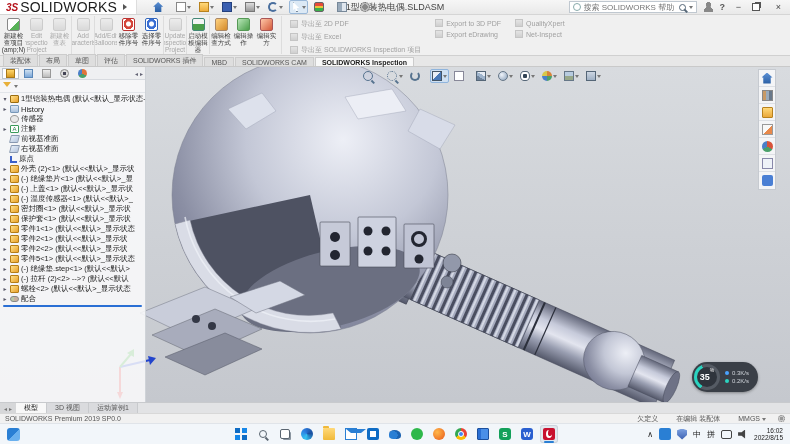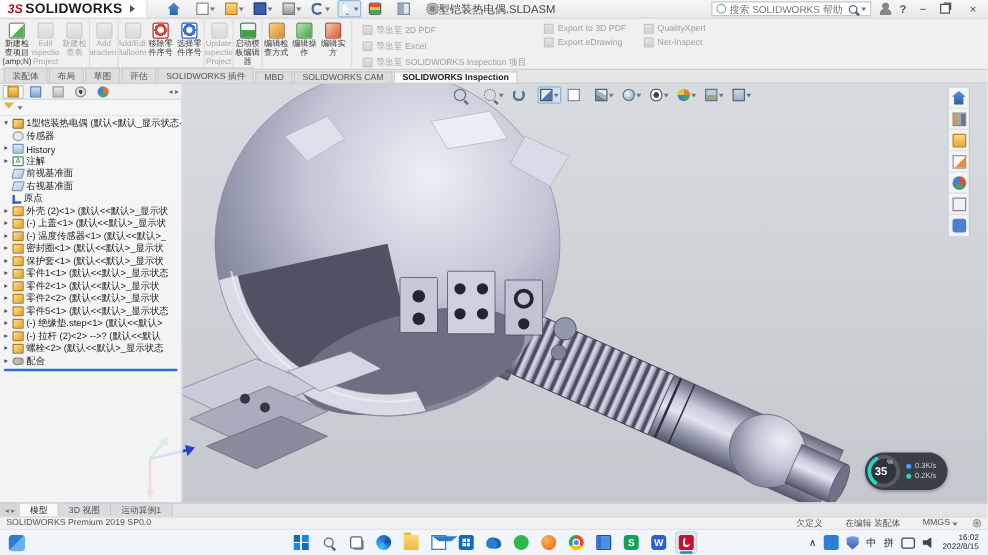--- a/index.html
+++ b/index.html
@@ -4,21 +4,21 @@
 <style>
 *{margin:0;padding:0;box-sizing:border-box}
 html,body{width:790px;height:444px;overflow:hidden}
 body{font-family:"Liberation Sans","DejaVu Sans",sans-serif;font-size:9px;color:#333;background:#eee;position:relative}
 i{display:block;font-style:normal}
 
 
 .titlebar{height:15px;background:linear-gradient(#f6f6f6,#e9e9e9);border-bottom:1px solid #d5d5d5;display:flex;align-items:center;position:relative;z-index:6}
 .logo{display:flex;align-items:center;gap:2px;padding:0 6px;height:100%;background:#fff;border-right:1px solid #ddd}
 .logo-mark{font-weight:bold;font-style:italic;color:#b5121b;font-size:10px}
-.logo-text{font-weight:bold;color:#1c1c1c;font-size:11px;letter-spacing:.2px}
+.logo-text{font-weight:normal;color:#1c1c1c;font-size:14px;letter-spacing:.2px}
 .menu-exp{width:0;height:0;border:3px solid transparent;border-left:4px solid #555;margin-left:4px}
 .qat{display:flex;align-items:center;gap:4px;margin-left:14px;z-index:2}
 .qat-item{display:flex;align-items:center;gap:1px;padding:1px;border:1px solid transparent;border-radius:2px}
 .qat-item.qat-active{border-color:#9ab8d8;background:#dce9f5}
 .qat-item i{width:10px;height:10px}
 .dd{width:0;height:0;border:2.5px solid transparent;border-top:3.5px solid #777;margin-top:3px}
 .qg-home{background:linear-gradient(#5a8fd4,#2a5fa4);clip-path:polygon(50% 0,100% 48%,82% 48%,82% 100%,18% 100%,18% 48%,0 48%)}
 .qg-newdoc{background:#fff;border:1px solid #888}
 .qg-open{background:linear-gradient(#ffd97a,#eead3a);border:1px solid #b8821e}
 .qg-save{background:#3a5fb0;border:1px solid #23407e}
@@ -623,33 +623,33 @@
     </div>
     <div class="tree">
       <div class="trow root">
         <span class="arr"></span>
         <i class="ticon ti-asmroot"></i>
         <span class="tlabel">1型铠装热电偶 (默认&lt;默认_显示状态-1&gt;</span>
       </div>
       <div>
 
           <div class="trow">
+            <span class="arr"></span>
+            <i class="ticon ti-history"></i>
+            <span class="tlabel">History</span>
+          </div>
+
+          <div class="trow">
             <span class="arr" style="visibility: hidden;"></span>
             <i class="ticon ti-sensor"></i>
             <span class="tlabel">传感器</span>
           </div>
 
           <div class="trow">
             <span class="arr"></span>
-            <i class="ticon ti-history"></i>
-            <span class="tlabel">History</span>
-          </div>
-
-          <div class="trow">
-            <span class="arr"></span>
             <i class="ticon ti-ann"></i>
             <span class="tlabel">注解</span>
           </div>
 
           <div class="trow">
             <span class="arr" style="visibility: hidden;"></span>
             <i class="ticon ti-plane"></i>
             <span class="tlabel">前视基准面</span>
           </div>
 
@@ -665,20 +665,25 @@
             <i class="ticon ti-origin"></i>
             <span class="tlabel">原点</span>
           </div>
 
           <div class="trow">
             <span class="arr"></span>
             <i class="ticon ti-part"></i>
             <span class="tlabel">外壳 (2)&lt;1&gt; (默认&lt;&lt;默认&gt;_显示状</span>
           </div>
 
+          <div class="trow">
+            <span class="arr"></span>
+            <i class="ticon ti-part"></i>
+            <span class="tlabel">(-) 绝缘垫片&lt;1&gt; (默认&lt;&lt;默认&gt;_显</span>
+          </div>
 
           <div class="trow">
             <span class="arr"></span>
             <i class="ticon ti-part"></i>
             <span class="tlabel">(-) 上盖&lt;1&gt; (默认&lt;&lt;默认&gt;_显示状</span>
           </div>
 
           <div class="trow">
             <span class="arr"></span>
             <i class="ticon ti-part"></i>

